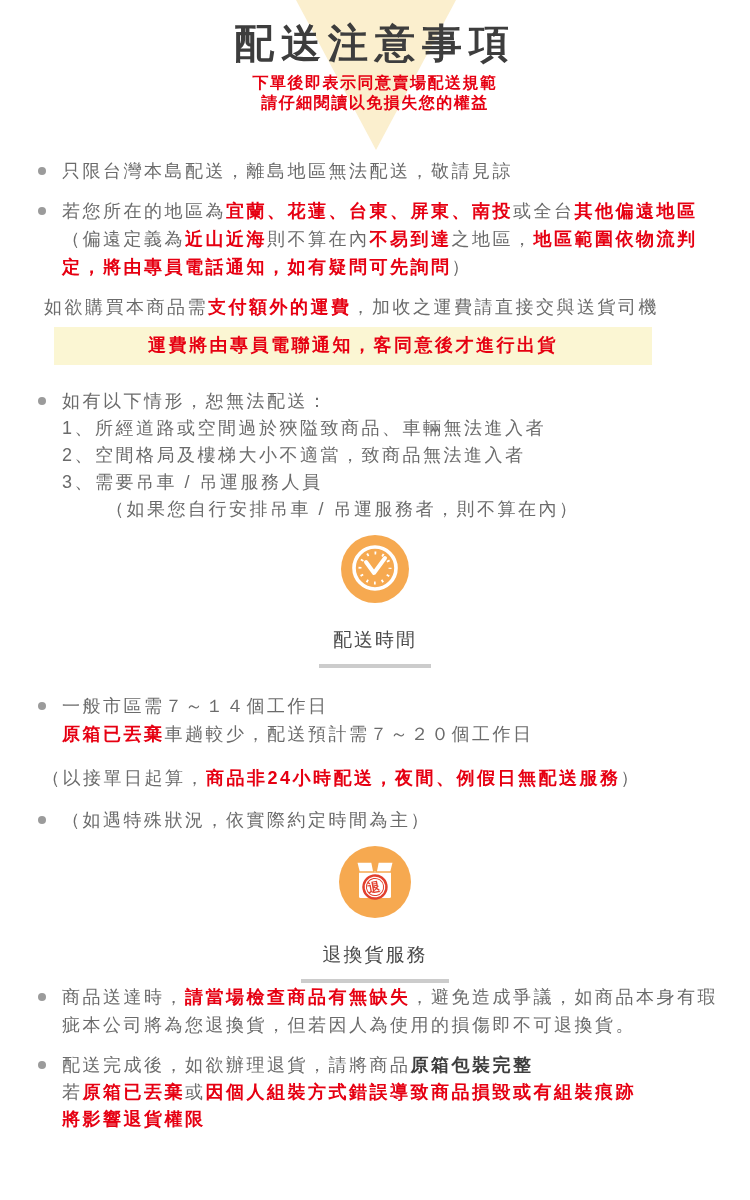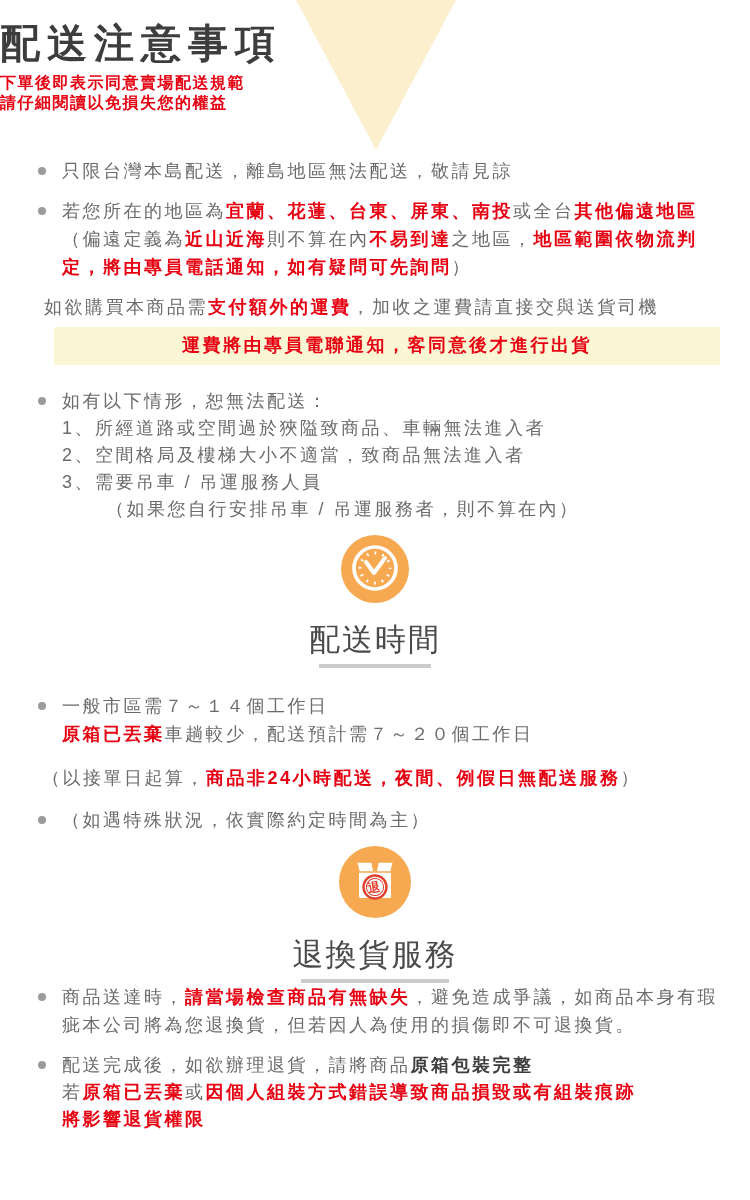--- a/index.html
+++ b/index.html
@@ -2,21 +2,21 @@
 <html><head>
 <meta charset="utf-8">
 <style>
   html,body{margin:0;padding:0}
   body{
     width:750px;height:1200px;overflow:hidden;background:#ffffff;
     font-family:"Liberation Sans",sans-serif;
     color:#6b6b6b;font-size:18px;letter-spacing:2.5px;line-height:28px;
   }
   
-  .header{position:relative;text-align:left;padding-top:20px}
+  .header{position:relative;text-align:center;padding-top:20px}
   .triangle{
     position:absolute;top:0;left:296px;width:0;height:0;z-index:0;
     border-left:80px solid transparent;border-right:80px solid transparent;
     border-top:150px solid #fbefce;
   }
   .title{
     position:relative;z-index:1;margin:0;
     font-size:40px;font-weight:bold;color:#3d3d3d;letter-spacing:7px;line-height:46px;
   }
   .subtitle{
@@ -33,34 +33,34 @@
   .bullet::before{
     content:"";position:absolute;left:14px;top:10px;width:8px;height:8px;
     border-radius:50%;background:#9b9b9b;
   }
   .bullet .line{line-height:28px}
   .bullet .line.multi{line-height:27px}
   .line.ind{padding-left:44px}
 
   .freight-para{margin:4px 0 0 20px}
   .yellow-box{
-    margin:6px 0 22px 30px;width:666px;background:#fbf6d3;
+    margin:6px 0 22px 30px;width:598px;background:#fbf6d3;
     text-align:center;padding:4px 0 6px;
   }
   .note-para{margin:16px 0 14px 18px}
   .tail-para{margin:8px 0 0 38px}
 
   .red{color:#e60012;font-weight:bold}
   .bd{color:#3d3d3d;font-weight:bold}
 
   
   .icon-section{text-align:center;margin:10px 0 0}
   .icon-section.second{margin-top:6px}
   .icon-section h2{
-    margin:12px 0 0;font-size:31px;font-weight:500;color:#4a4a4a;
+    margin:12px 0 0;font-size:19px;font-weight:500;color:#4a4a4a;
     letter-spacing:2px;line-height:34px;
   }
   .h-underline{height:4px;background:#cccccc;margin:7px auto 0}
   .ul-time{width:112px}
   .ul-return{width:148px}
 </style>
 </head>
 <body>
 
 <div class="header">

